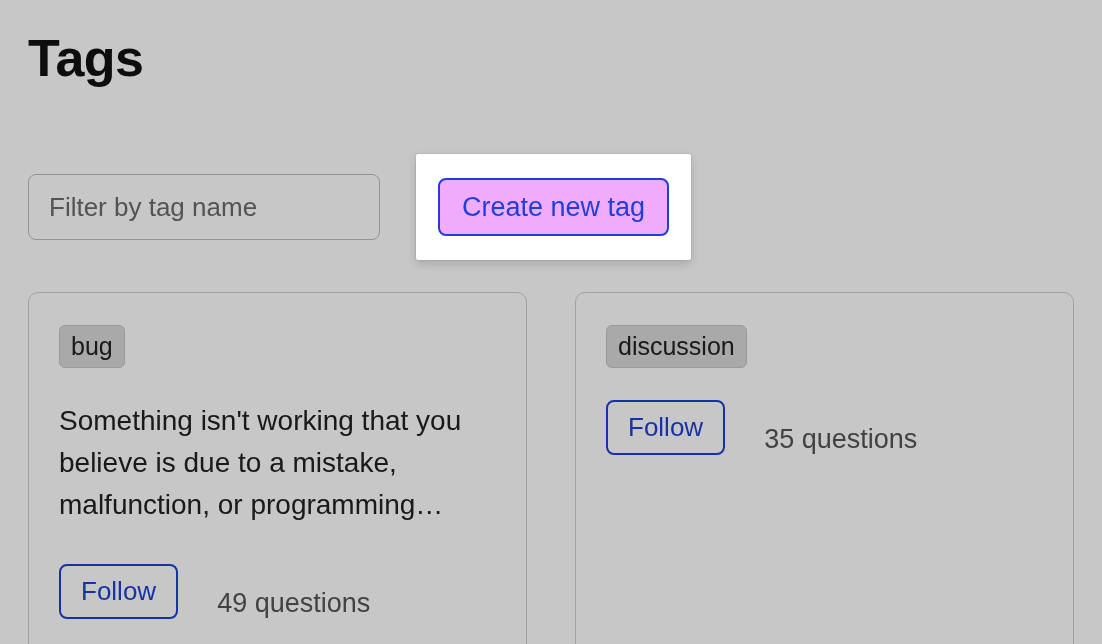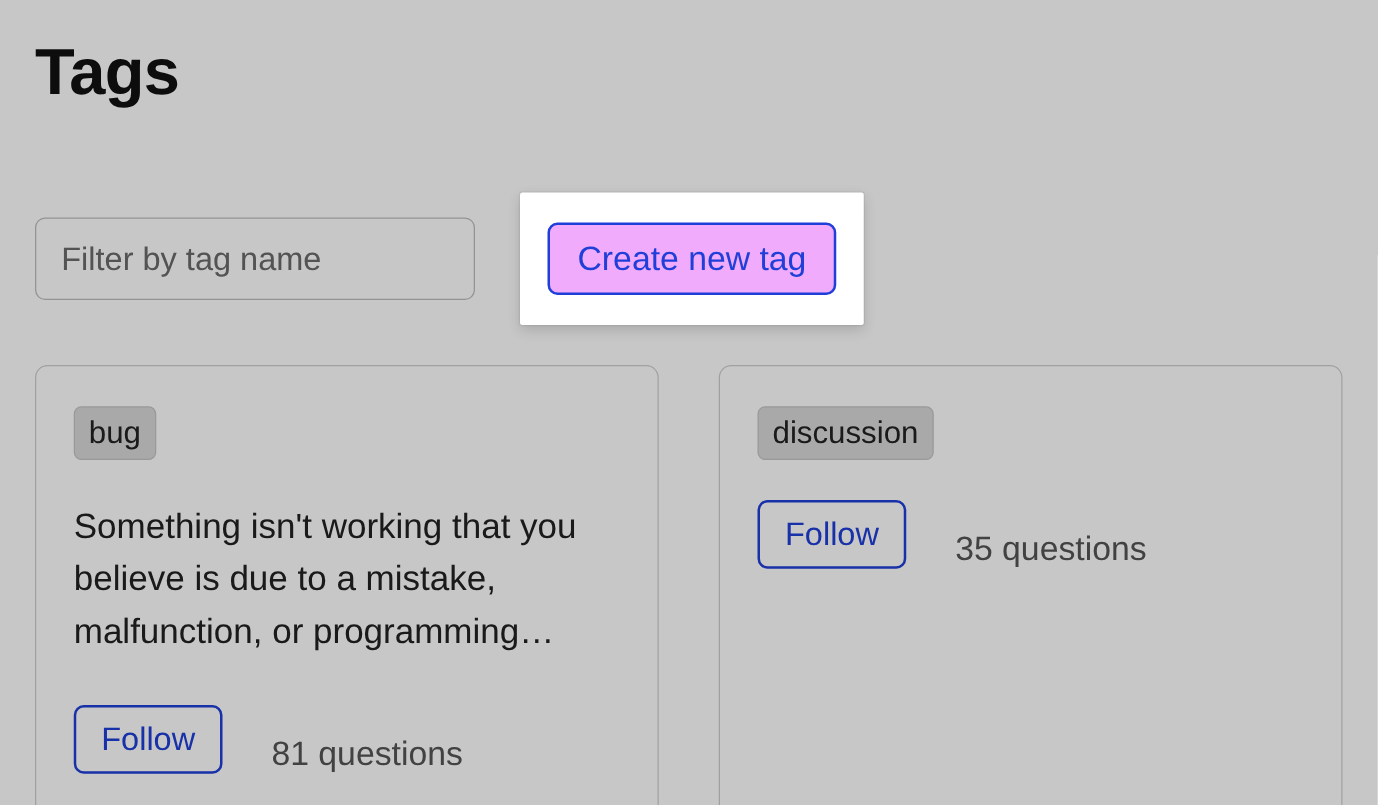--- a/index.html
+++ b/index.html
@@ -132,21 +132,21 @@
     </div>
   </div>
 
   <div class="cards-row">
 
     <div class="tag-card">
       <span class="tag-chip">bug</span>
       <div class="tag-desc">Something isn't working that you believe is due to a mistake, malfunction, or programming…</div>
       <div class="card-footer">
         <button class="follow-btn">Follow</button>
-        <span class="q-count">81 questions</span>
+        <span class="q-count">49 questions</span>
       </div>
     </div>
 
     <div class="tag-card">
       <span class="tag-chip">discussion</span>
       <div class="card-footer">
         <button class="follow-btn">Follow</button>
         <span class="q-count">35 questions</span>
       </div>
     </div>

